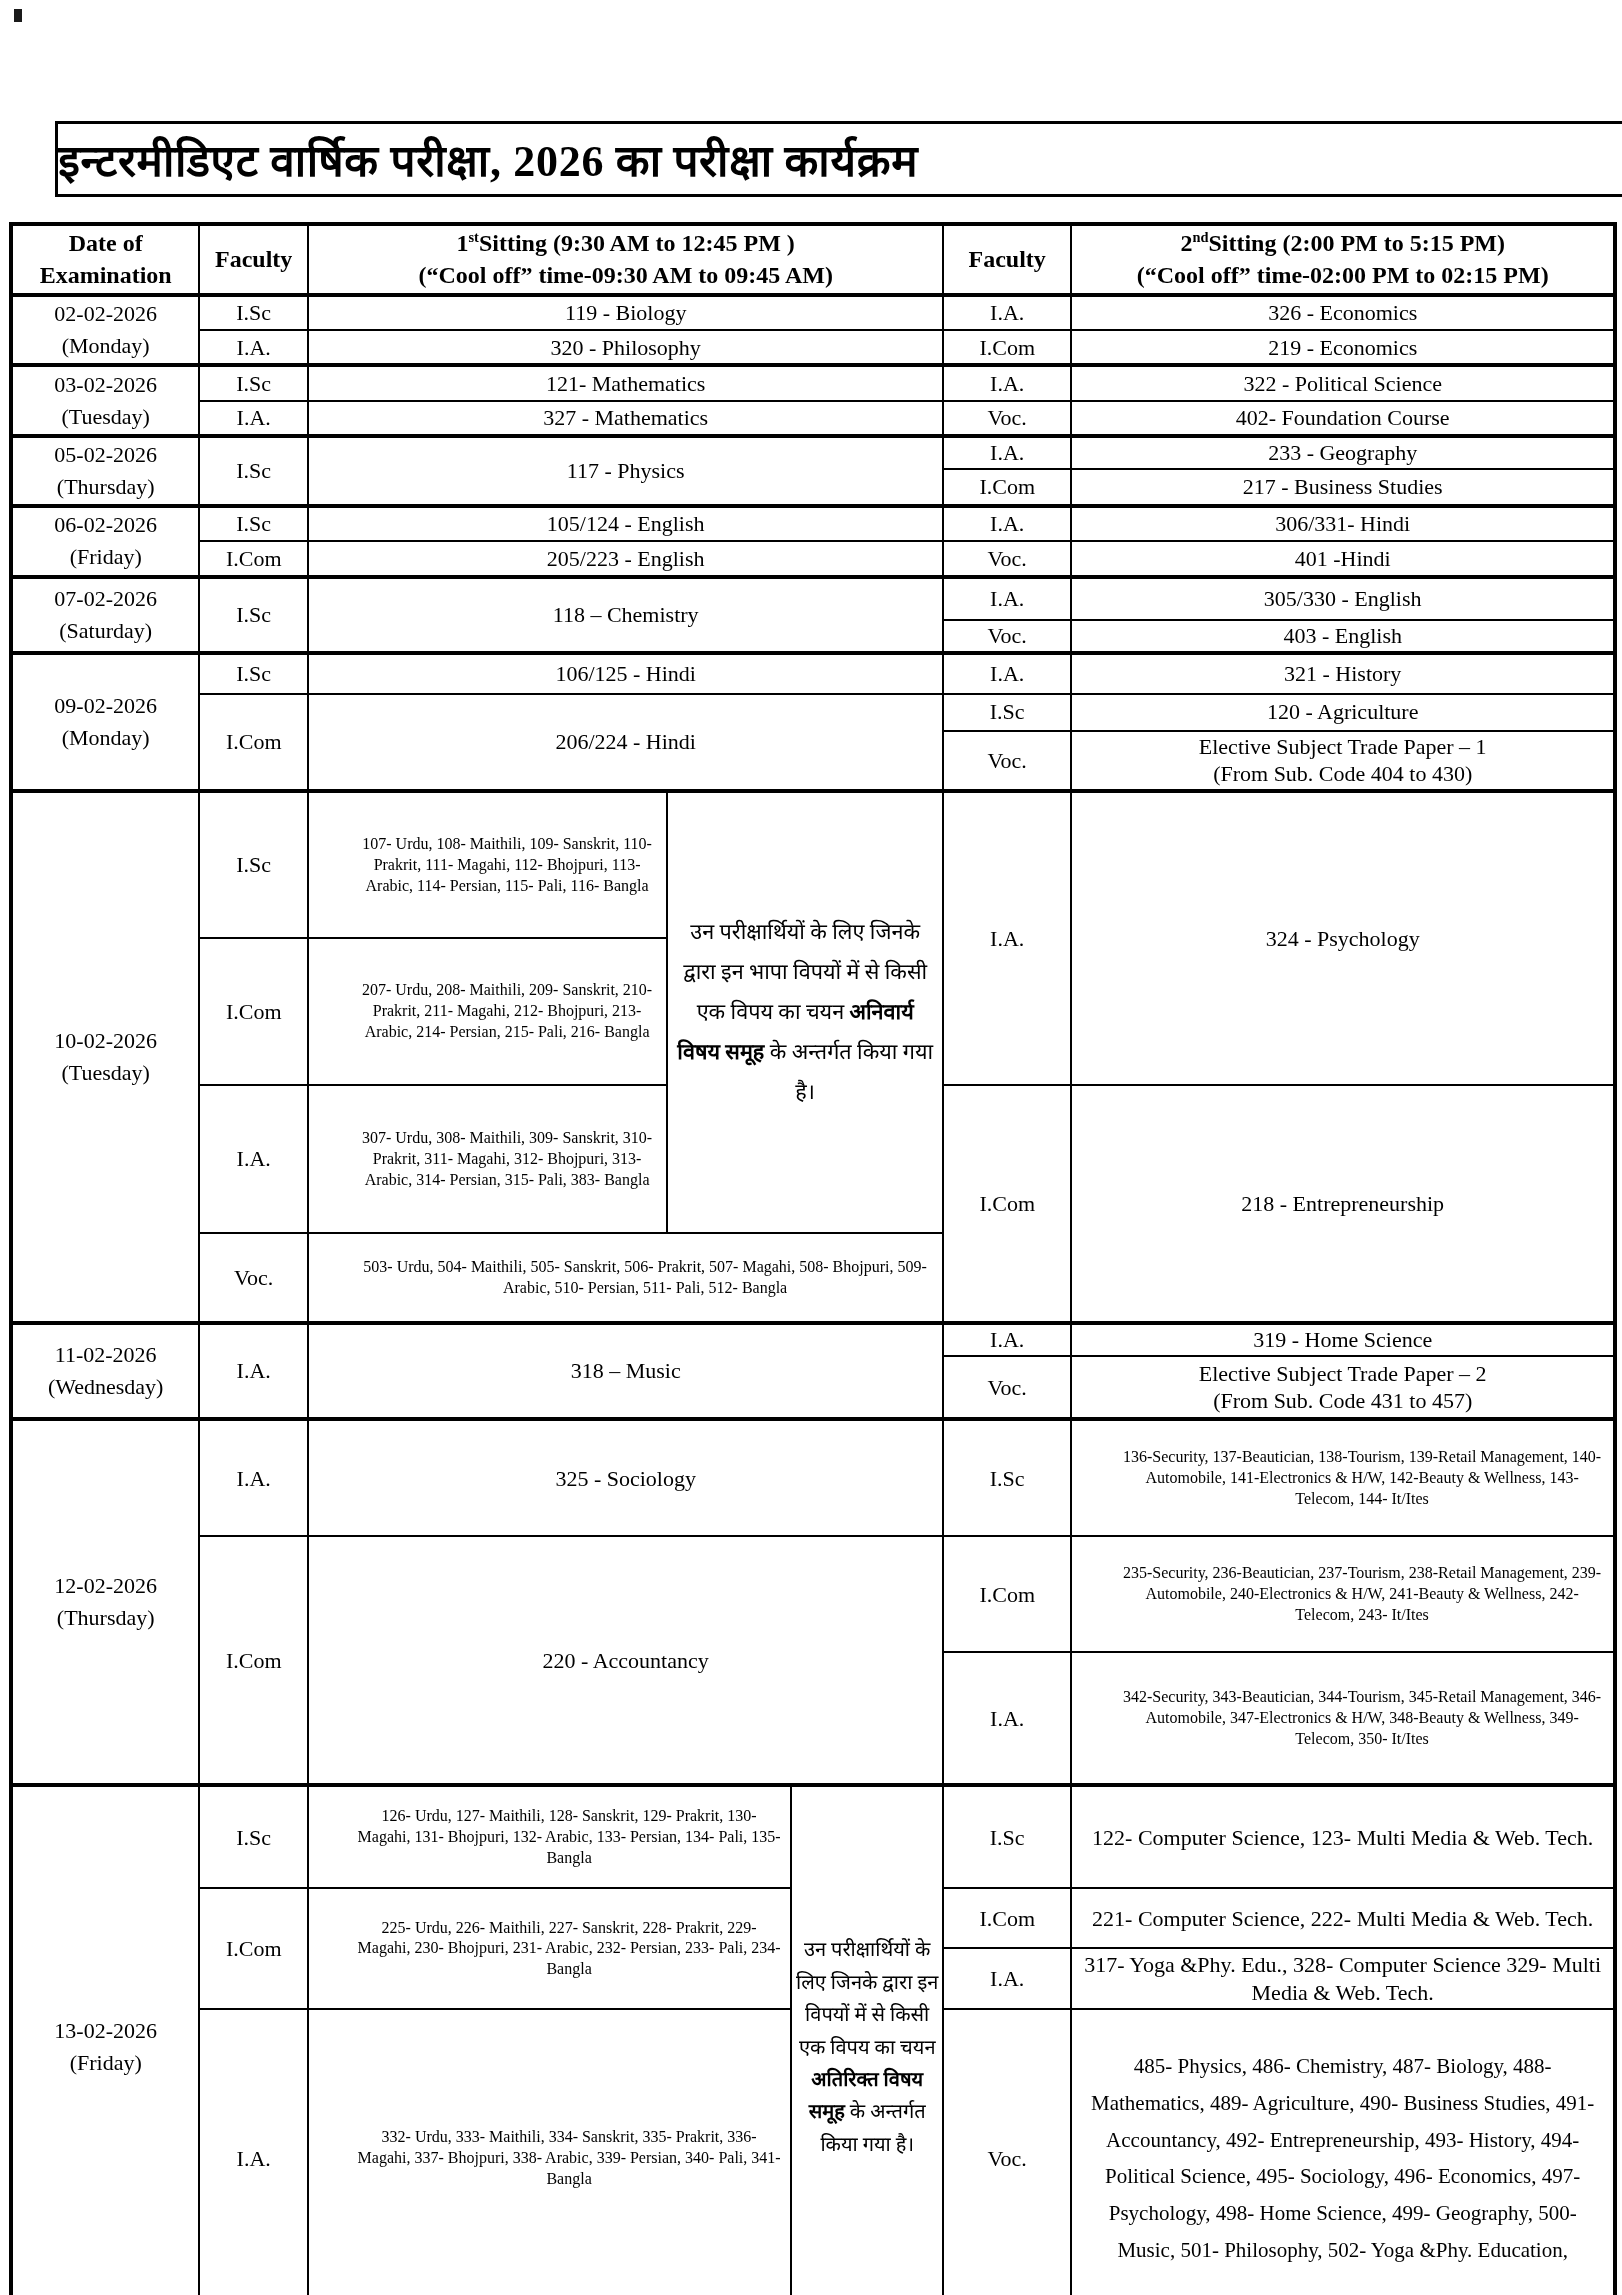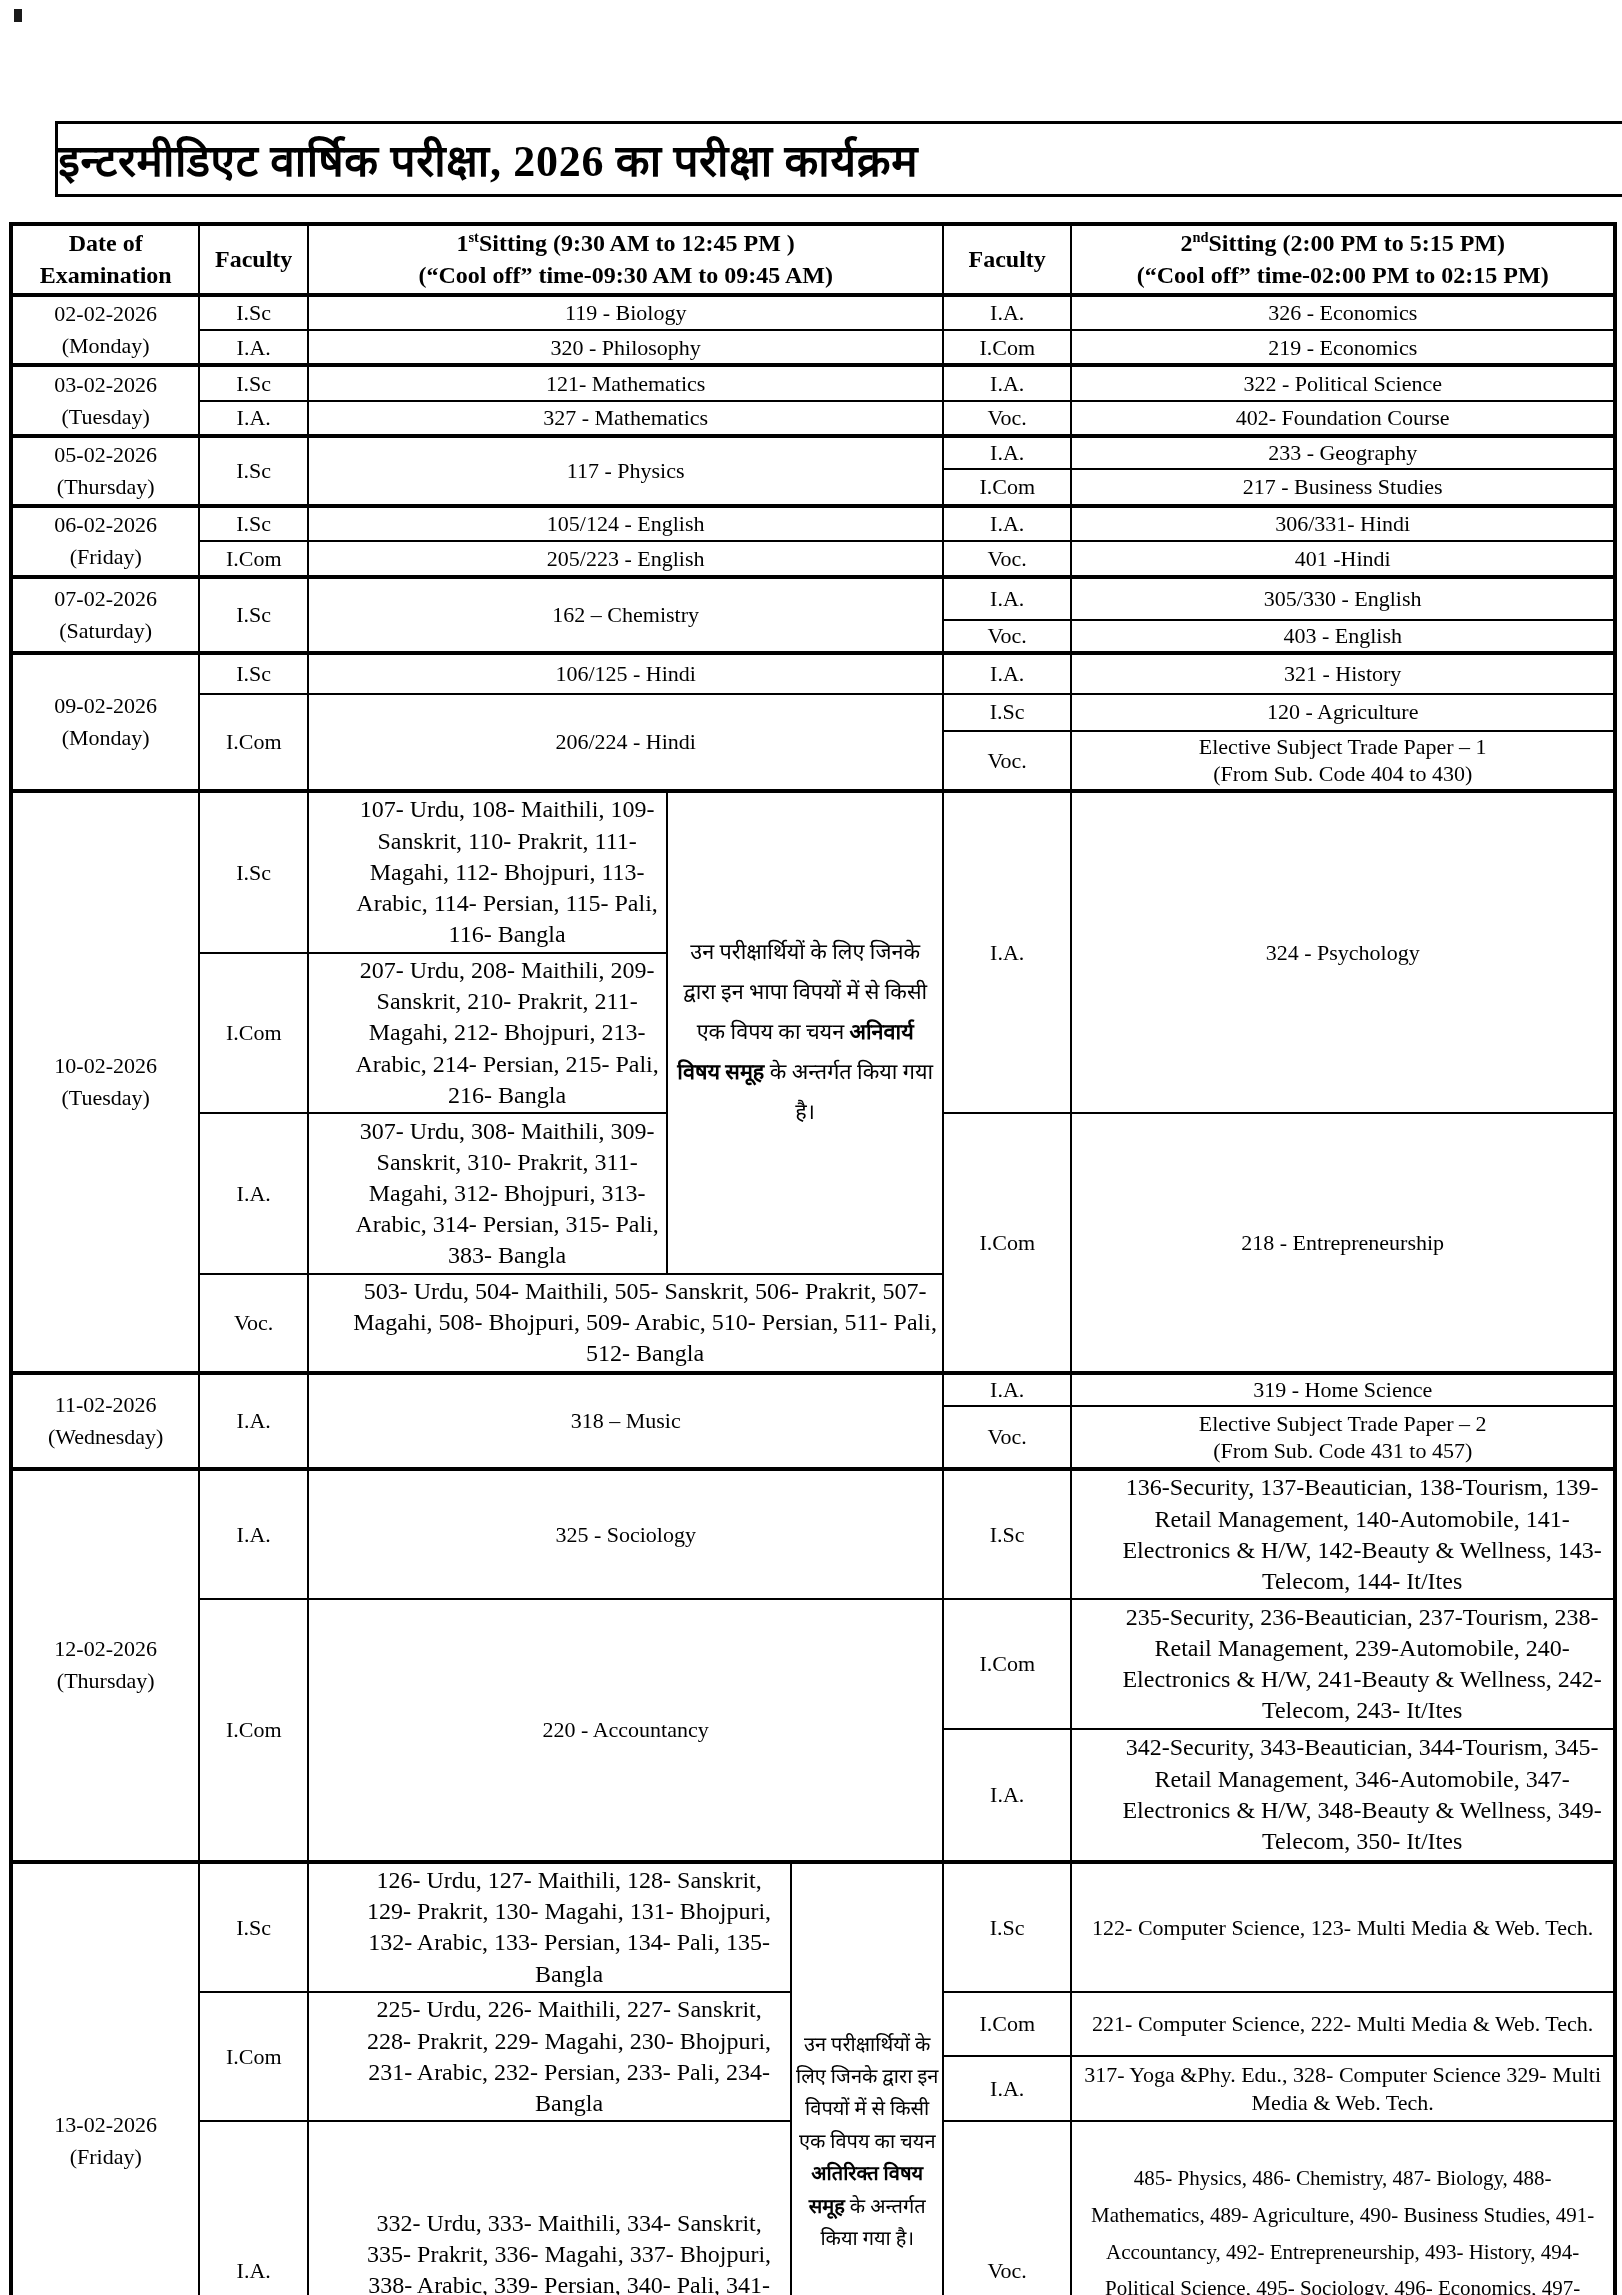--- a/index.html
+++ b/index.html
@@ -27,21 +27,21 @@
     border:2.6px solid #000;
     text-align:center; vertical-align:middle;
     font-size:22px; line-height:1.25; padding:1.3px 5.2px;
     box-sizing:border-box; overflow:hidden;
   }
   tr.hdr td { font-weight:bold; font-size:24px; border-bottom:4.6px solid #000; line-height:1.3; }
   td.thin  { border-top:2px solid #7a7a7a; }
   td.thick { border-top:4.6px solid #000; }
   .two-line span { display:block; }
   .datecell span { display:block; line-height:1.45; }
-  .langs { font-size:24px; line-height:1.3;padding-left:44px; }
+  .langs { font-size:16px; line-height:1.3;padding-left:44px; }
   .note  { font-size:21.6px; line-height:1.85; padding:2.6px 6.5px; }
   .note-narrow { font-size:20px; line-height:1.62; padding:2.6px 2.6px; }
   .voclist { font-size:21px; line-height:1.75; }
   sup { font-size:0.6em; }
 </style>
 </head>
 <body>
 
 <div class="page">
   <div class="speck"></div>
@@ -141,21 +141,21 @@
       <td class="thin">Voc.</td>
       <td class="thin">401 -Hindi</td>
     </tr>
 
     <tr style="height:43px">
       <td rowspan="2" class="thick datecell">
             <span>07-02-2026</span>
             <span>(Saturday)</span>
           </td>
       <td rowspan="2" class="thick">I.Sc</td>
-      <td rowspan="2" colspan="3" class="thick">162 – Chemistry</td>
+      <td rowspan="2" colspan="3" class="thick">118 – Chemistry</td>
       <td class="thick">I.A.</td>
       <td class="thick">305/330 - English</td>
     </tr>
     <tr style="height:25px">
       <td class="thin">Voc.</td>
       <td class="thin">403 - English</td>
     </tr>
 
     <tr style="height:41px">
       <td rowspan="3" class="thick datecell">

